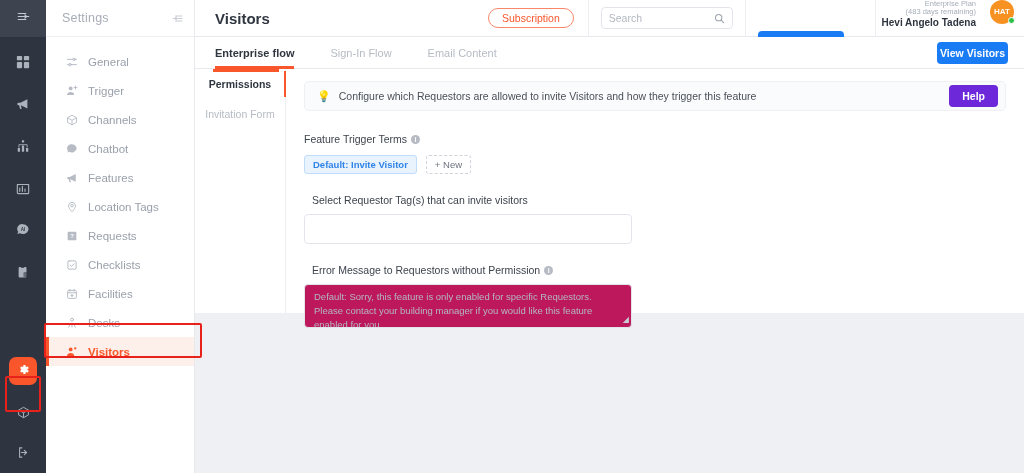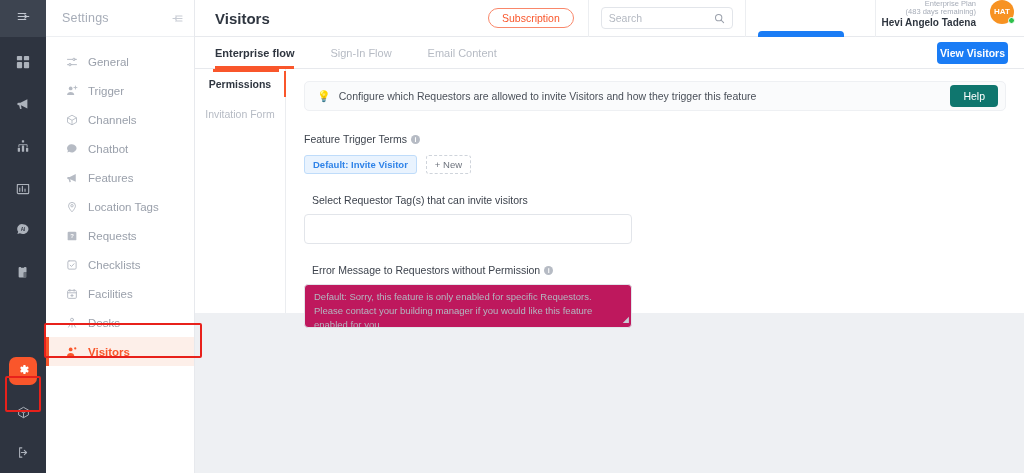--- a/index.html
+++ b/index.html
@@ -145,21 +145,21 @@
 
   .content { flex: 1 1 auto; padding: 12px 0 0 0; min-width: 0; }
   .notice {
     display: flex; align-items: center; gap: 8px;
     background: #fafbfc; border: 1px solid #eef0f3; border-radius: 5px;
     margin: 0 18px 0 18px; padding: 6px 7px 6px 12px; height: 30px;
   }
   .bulb { font-size: 11px; line-height: 1; }
   .notice-text { font-size: 10.5px; color: #4a5059; flex: 1 1 auto; }
   .notice-help {
-    background: #0f766e; color: #fff; font-size: 10.5px; font-weight: normal;
+    background: #6d28d9; color: #fff; font-size: 10.5px; font-weight: bold;
     border-radius: 4px; padding: 5px 13px;
   }
 
   .form { padding: 22px 18px 0 18px; }
   .f-label { font-size: 10.5px; color: #3d434d; display: flex; align-items: center; gap: 4px; }
   .info-ico {
     width: 9px; height: 9px; border-radius: 50%; background: #b6bbc4; color: #fff;
     font-size: 7px; display: inline-flex; align-items: center; justify-content: center; font-weight: bold;
   }
   .chips { display: flex; align-items: center; gap: 9px; margin-top: 10px; }

